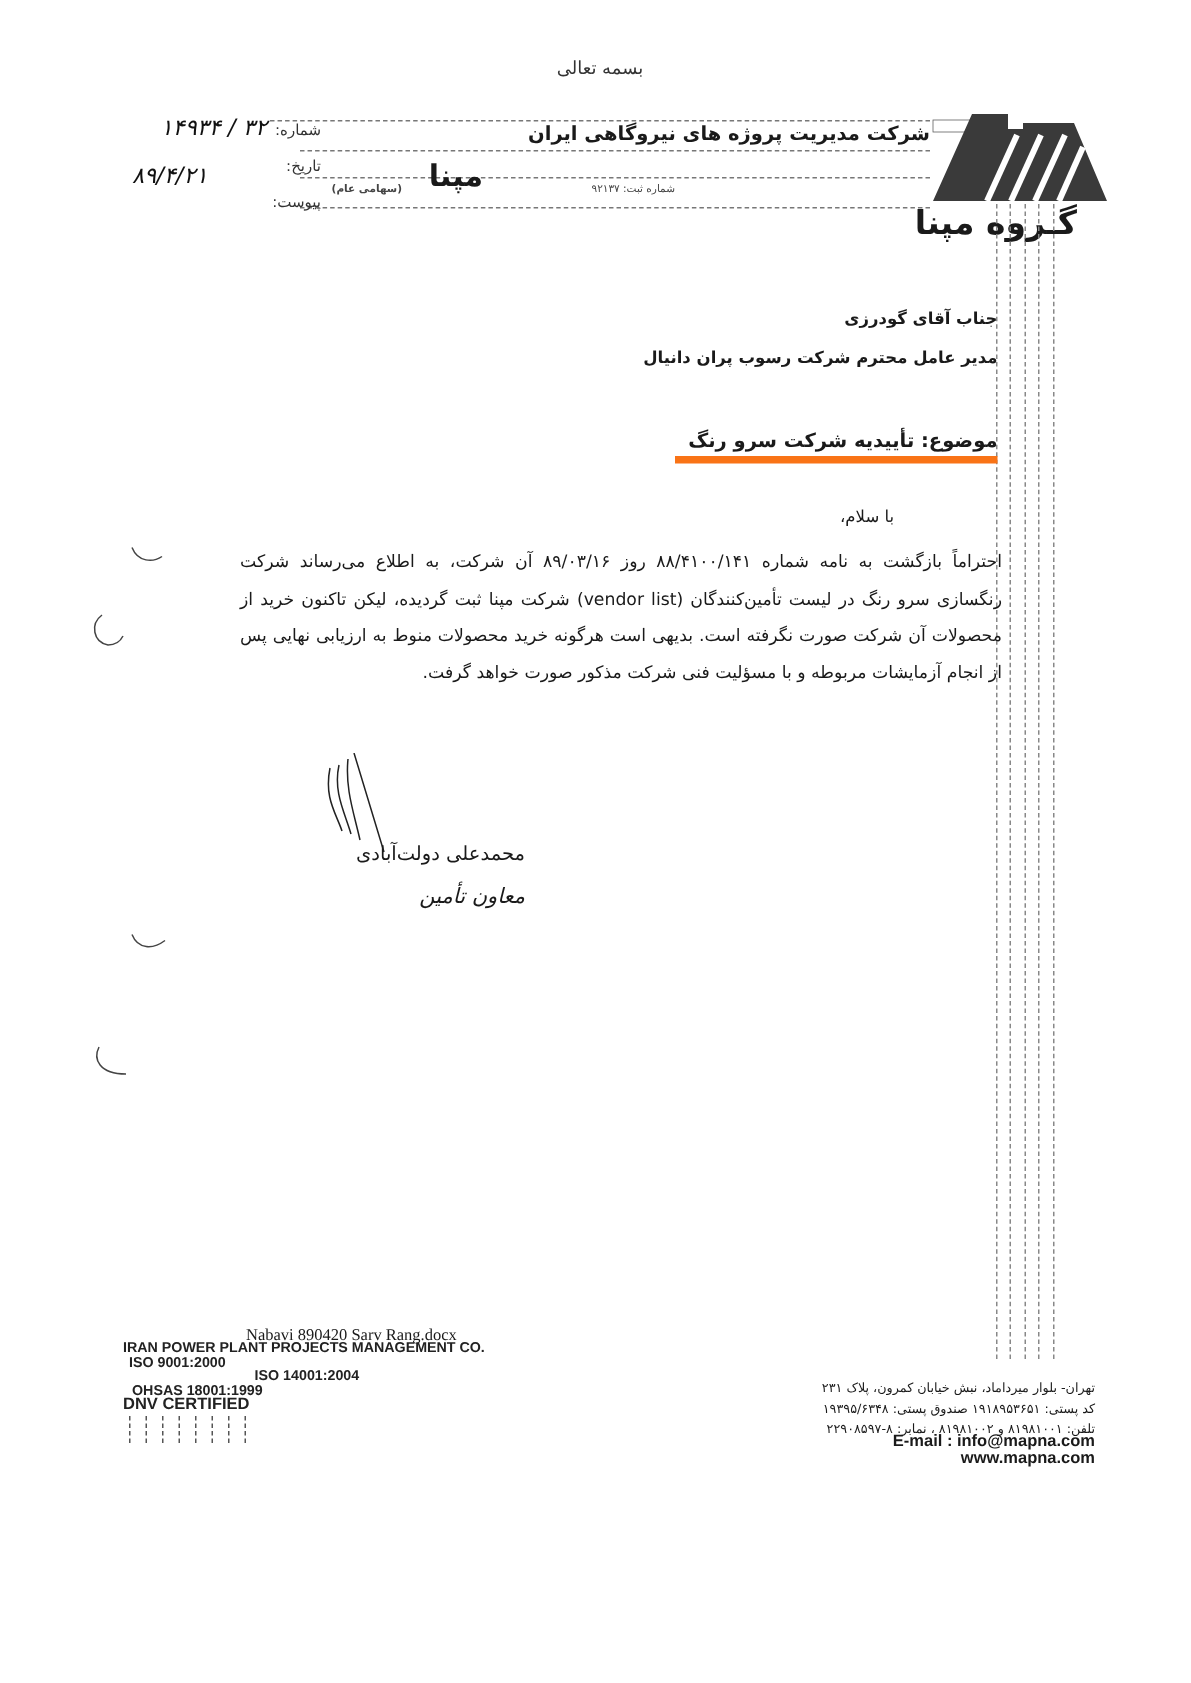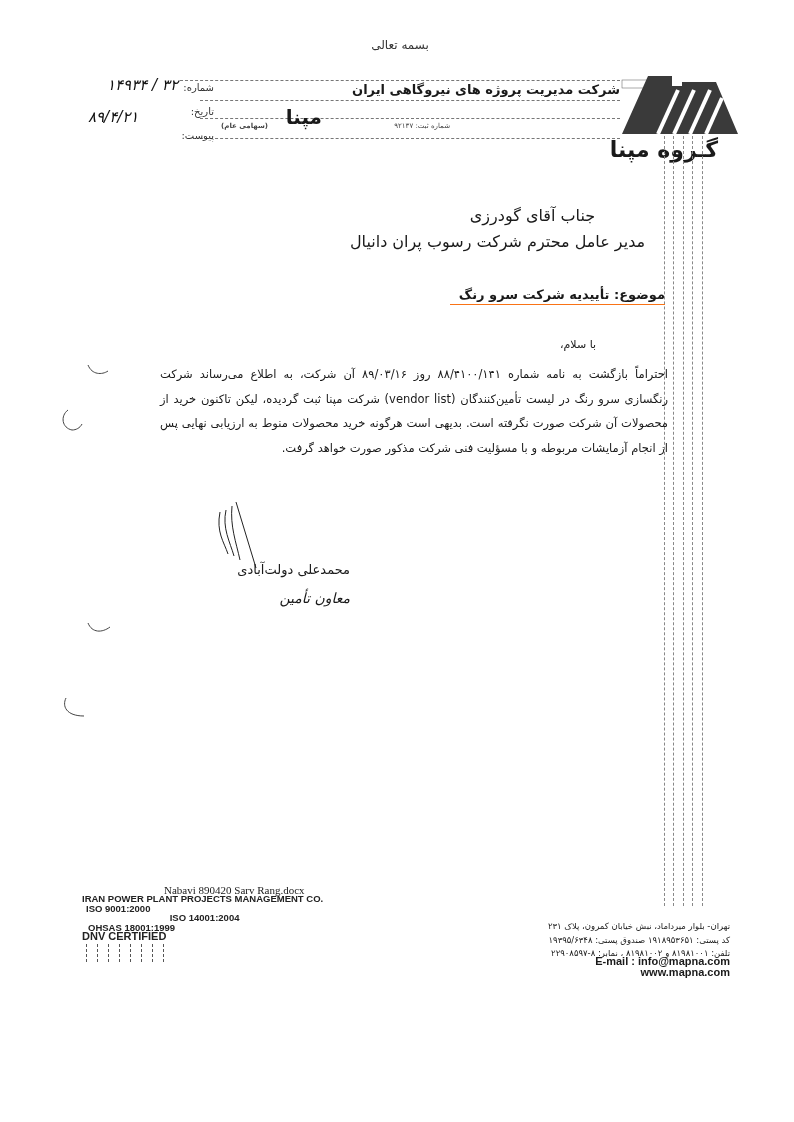--- a/index.html
+++ b/index.html
@@ -20,23 +20,23 @@
     .meta-label { font-size: 10px; color: #333; text-align: right; width: 40px; }
     .hand { font-family: "DejaVu Sans", sans-serif; font-size: 15px; color: #111; font-style: italic; }
 
     
     .logo { left: 620px; top: 76px; width: 120px; height: 60px; }
 
     
     .vrule { position: absolute; width: 0; border-left: 1px dashed #888; }
 
     
-    .recipient { font-size: 16px; font-weight: normal; text-align: center; }
+    .recipient { font-size: 11px; font-weight: bold; text-align: right; }
     .subject { left: 450px; top: 287px; width: 215px; text-align: right; font-size: 13px; font-weight: bold;
-      border-bottom: 1px solid #f97316; padding-bottom: 2px; }
+      border-bottom: 5px solid #f97316; padding-bottom: 2px; }
     .salutation { left: 560px; top: 338px; width: 100px; text-align: left; font-size: 11px; }
     .para { left: 160px; top: 362px; width: 508px; text-align: justify; text-align-last: right; font-size: 11.5px; line-height: 24.5px; }
 
     .sig-scribble { left: 212px; top: 502px; width: 60px; height: 70px; }
     .signer { left: 210px; top: 562px; width: 140px; text-align: right; font-size: 13px; }
     .signer-title { left: 210px; top: 590px; width: 140px; text-align: right; font-size: 14px; font-style: italic; }
 
     .scan-mark { position: absolute; }
 
     

